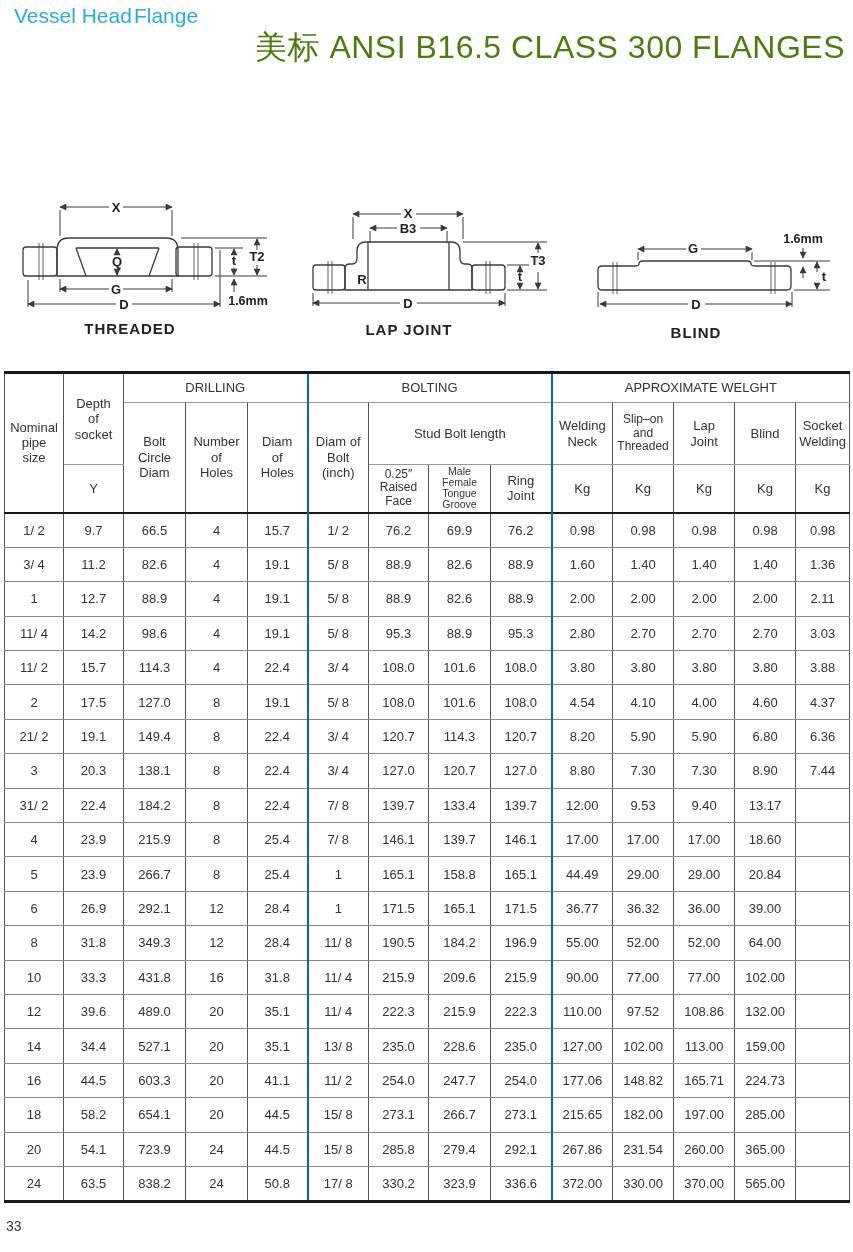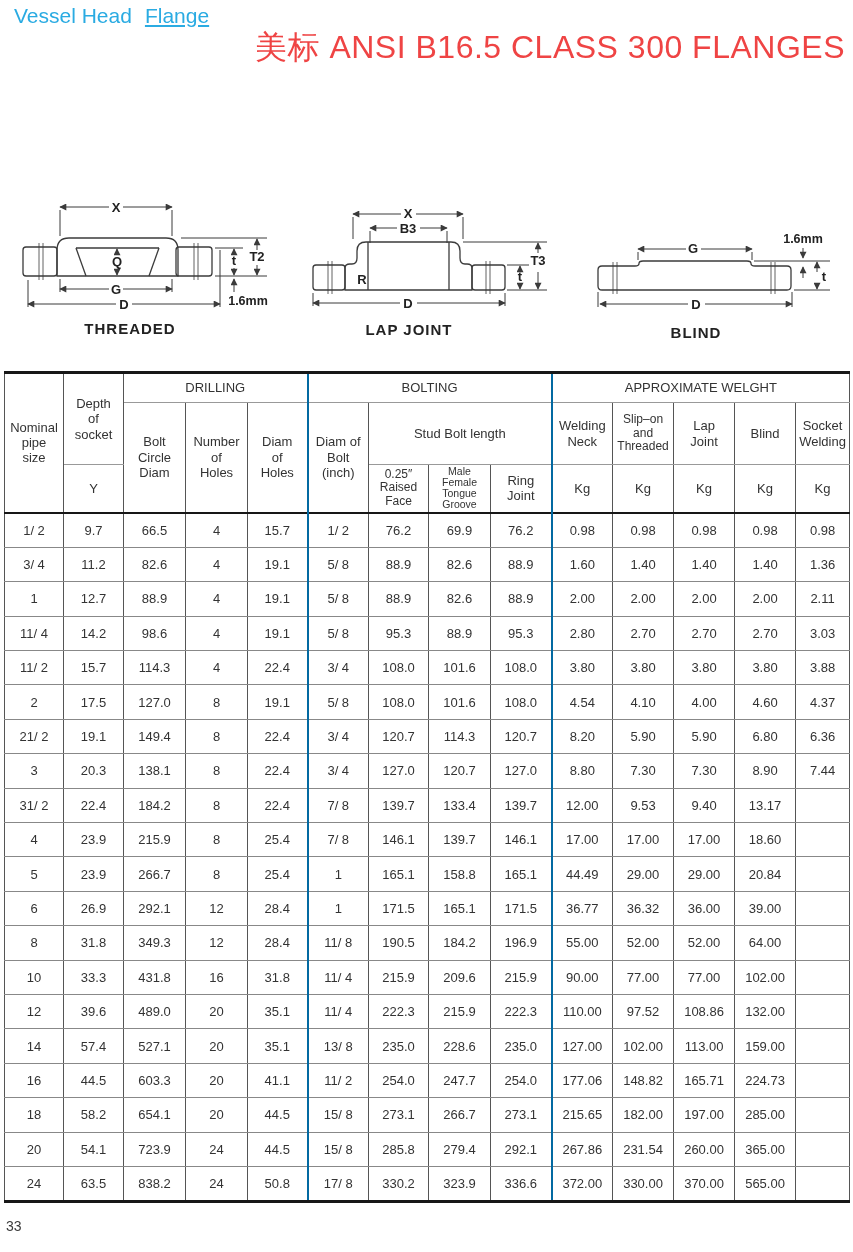--- a/index.html
+++ b/index.html
@@ -9,25 +9,25 @@
   }
   
   .logo{position:absolute;left:14px;top:2px;line-height:1;}
   .logo-name{
     font-size:34px;font-weight:bold;font-style:italic;color:#14a0dc;
     letter-spacing:-1px;display:block;
   }
   .logo-tagline{
     font-size:21px;color:#2aabe2;letter-spacing:0px;display:block;margin-top:3px;
   }
-  .logo-tagline .t2{margin-left:13px;text-decoration:underline;}
+  .logo-tagline .t2{margin-left:2px;}
   
   .page-title{
     position:absolute;left:250px;top:26px;width:600px;text-align:center;
-    font-size:32px;color:#ef4444;letter-spacing:0.5px;white-space:nowrap;
+    font-size:32px;color:#4d7c0f;letter-spacing:0.5px;white-space:nowrap;
   }
   
   svg.drawing{position:absolute;}
   .out{fill:none;stroke:#3b3b3b;stroke-width:1.3;}
   .thin{fill:none;stroke:#3b3b3b;stroke-width:0.8;}
   .dim{fill:none;stroke:#3b3b3b;stroke-width:1;}
   svg text{
     font-family:"Liberation Sans",sans-serif;font-size:13px;font-weight:bold;
     fill:#222;text-anchor:middle;
   }
@@ -514,21 +514,21 @@
           <td>215.9</td>
           <td>222.3</td>
           <td>110.00</td>
           <td>97.52</td>
           <td>108.86</td>
           <td>132.00</td>
           <td></td>
         </tr>
         <tr>
           <td>14</td>
-          <td>57.4</td>
+          <td>34.4</td>
           <td>527.1</td>
           <td>20</td>
           <td>35.1</td>
           <td>13/ 8</td>
           <td>235.0</td>
           <td>228.6</td>
           <td>235.0</td>
           <td>127.00</td>
           <td>102.00</td>
           <td>113.00</td>

